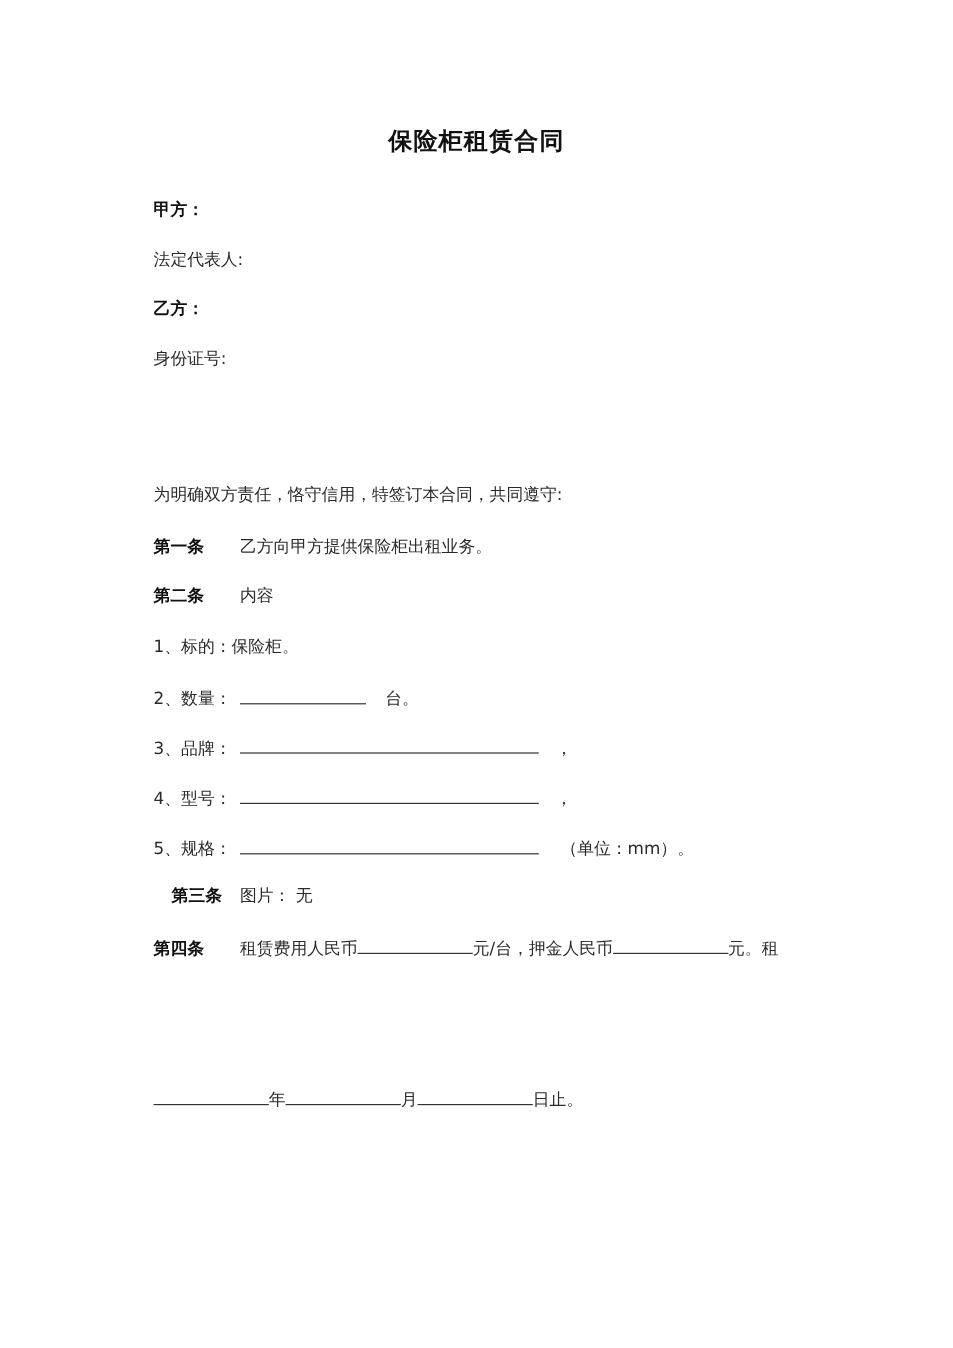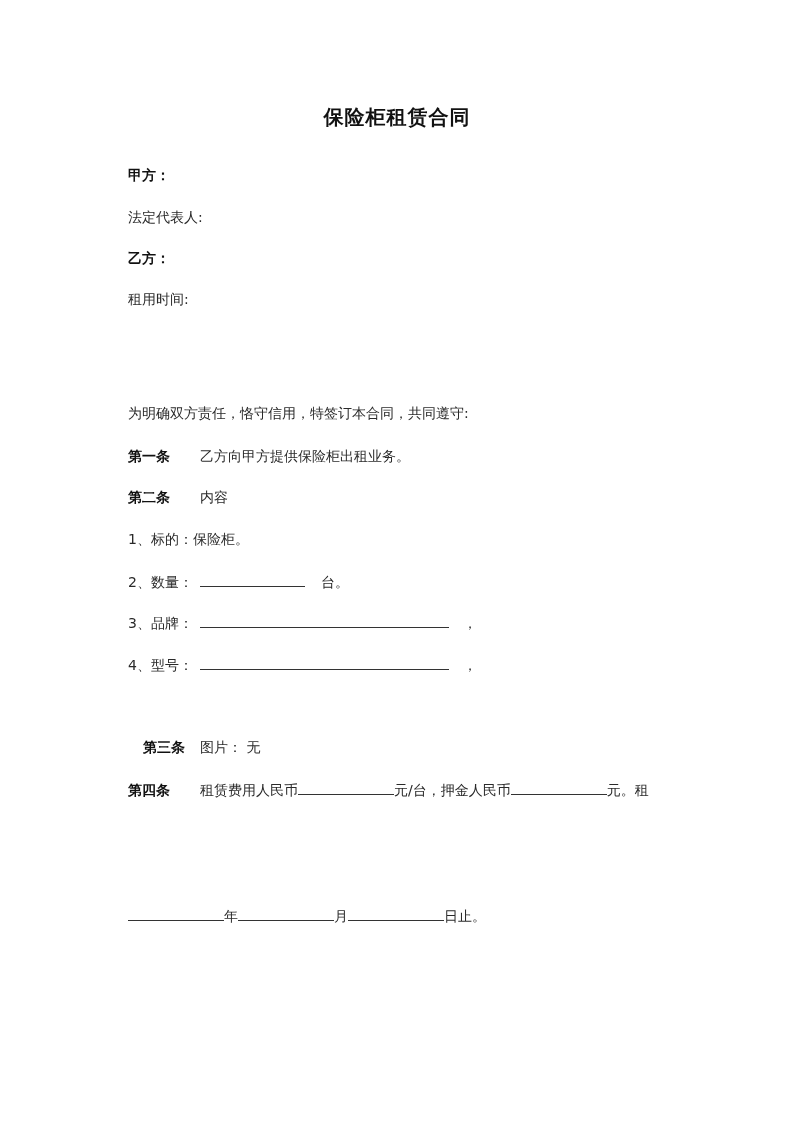--- a/index.html
+++ b/index.html
@@ -26,21 +26,21 @@
 </head>
 <body>
 
 <div class="page">
 
   <div class="title">保险柜租赁合同</div>
 
   <div class="line b" style="top:166px;">甲方：</div>
   <div class="line" style="top:208px;">法定代表人:</div>
   <div class="line b" style="top:249px;">乙方：</div>
-  <div class="line" style="top:290px;">租用时间:</div>
+  <div class="line" style="top:290px;">身份证号:</div>
 
   <div class="line" style="top:404px;">为明确双方责任，恪守信用，特签订本合同，共同遵守:</div>
 
   <div class="line" style="top:447px;">
     <span class="art">第一条</span><span>乙方向甲方提供保险柜出租业务。</span>
   </div>
 
   <div class="line" style="top:488px;">
     <span class="art">第二条</span><span>内容</span>
   </div>
@@ -54,20 +54,23 @@
   </div>
 
   <div class="line" style="top:613px;">
     <span style="display:inline-block;width:72px;">3、品牌：</span><span class="u" style="width:249px;"></span><span class="gap" style="width:14px;"></span><span>，</span>
   </div>
 
   <div class="line" style="top:655px;">
     <span style="display:inline-block;width:72px;">4、型号：</span><span class="u" style="width:249px;"></span><span class="gap" style="width:14px;"></span><span>，</span>
   </div>
 
+  <div class="line" style="top:697px;">
+    <span style="display:inline-block;width:72px;">5、规格：</span><span class="u" style="width:249px;"></span><span class="gap" style="width:18px;"></span><span>（单位：mm）。</span>
+  </div>
 
   <div class="line" style="top:738px;text-align:center;">
     <span class="art">第三条</span><span>图片： 无</span>
   </div>
 
   <div class="line" style="top:780px;">
     <span class="art">第四条</span><span>租赁费用人民币</span><span class="u" style="width:96px;"></span><span>元/台，押金人民币</span><span class="u" style="width:96px;"></span><span>元。租</span>
   </div>
 
   <div class="line" style="top:906px;">

